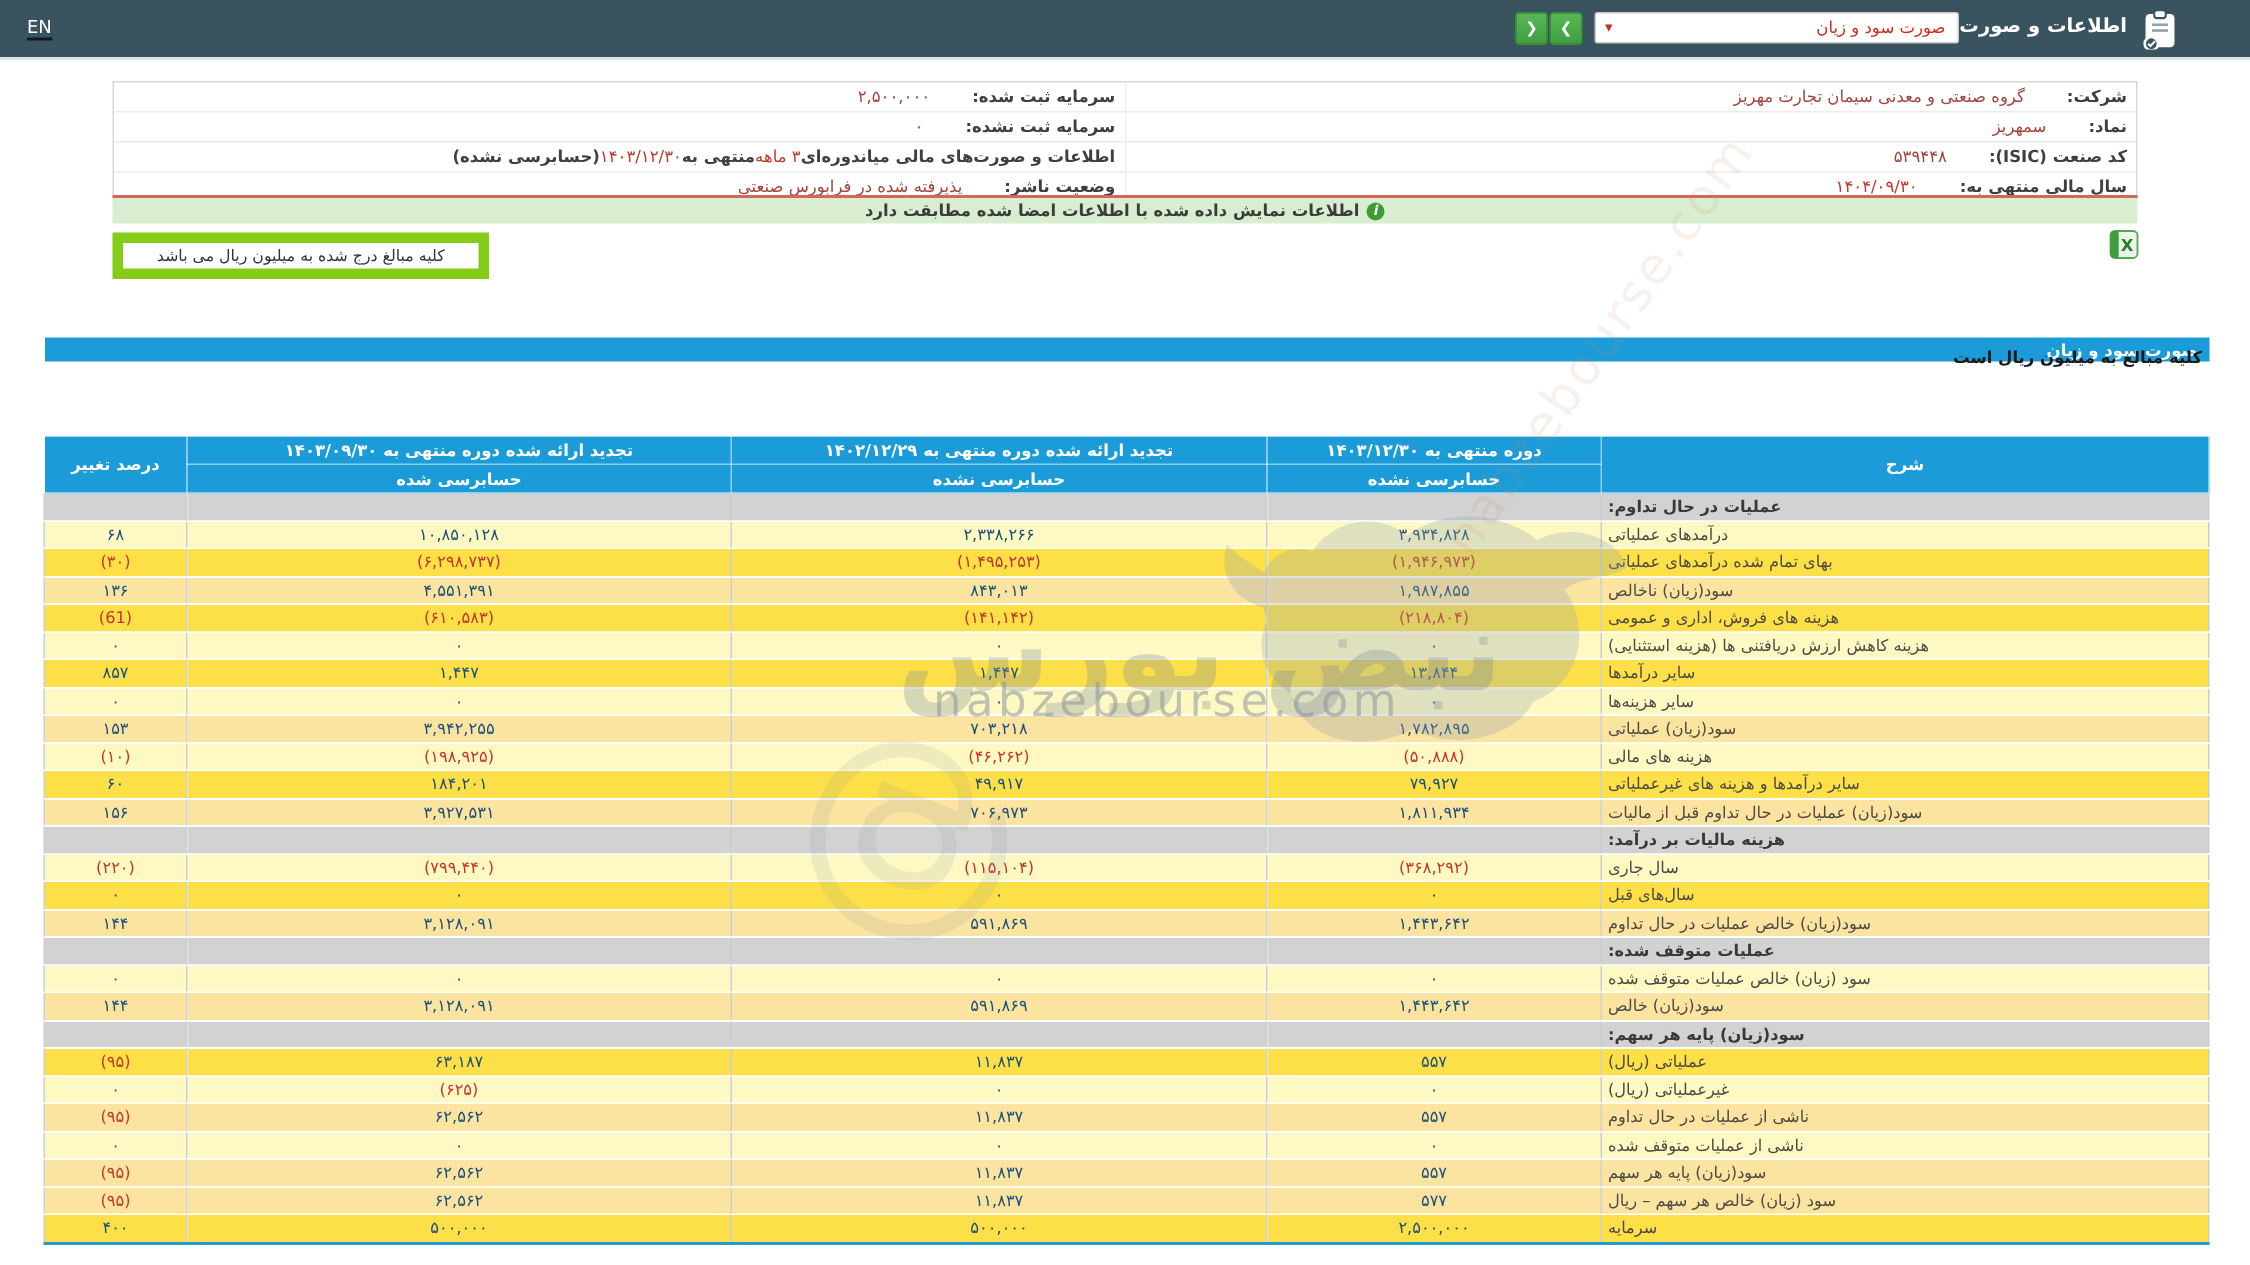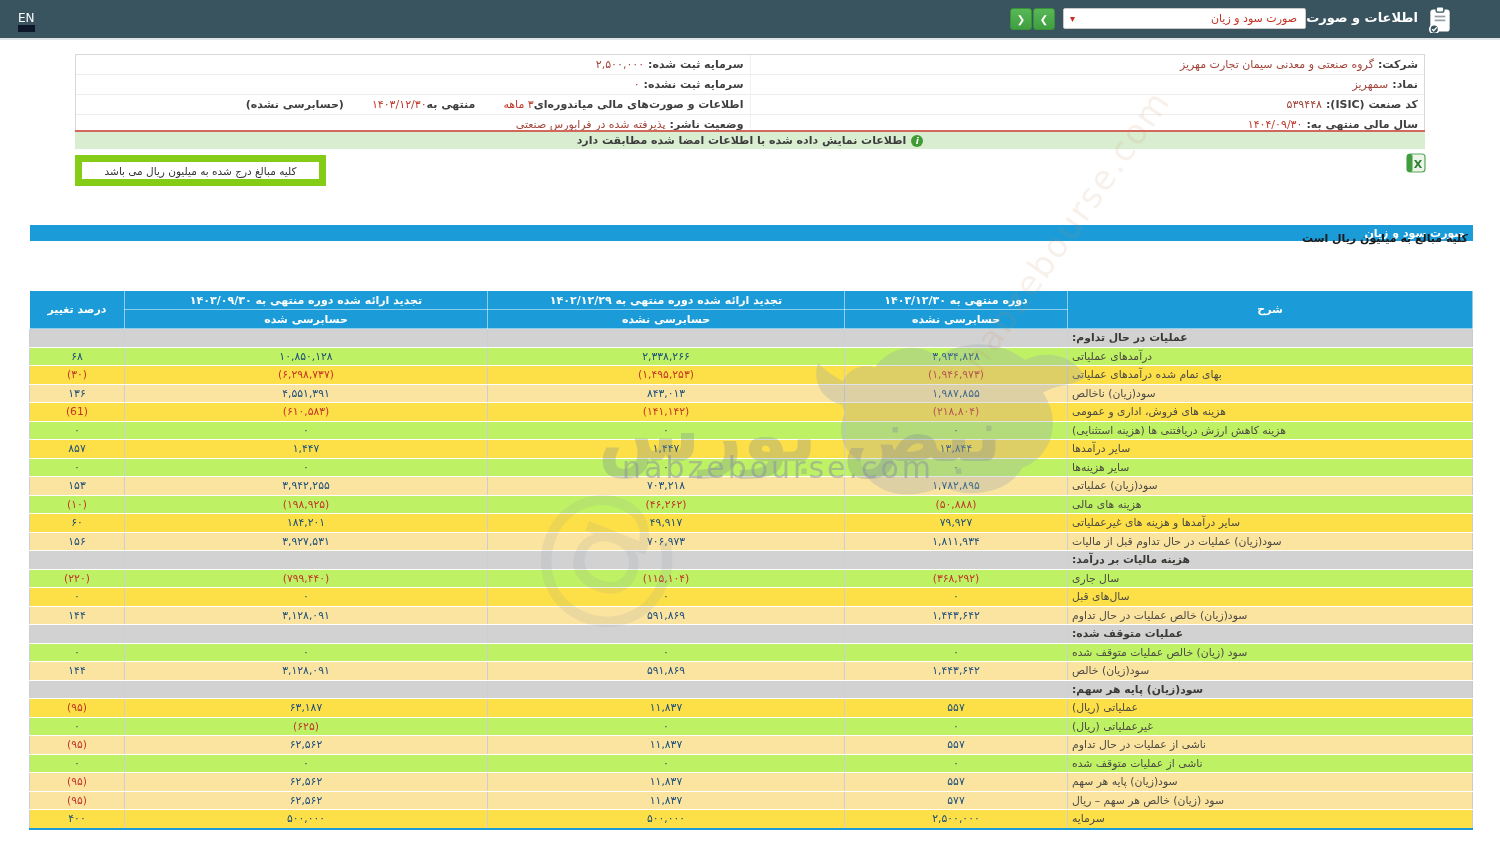--- a/index.html
+++ b/index.html
@@ -15,31 +15,31 @@
   .dropdown{position:absolute;top:8px;right:194px;width:243px;height:21px;background:#fff;
             border:1px solid #c9c9c9;border-radius:2px;display:flex;align-items:center;
             justify-content:space-between;flex-direction:row;box-sizing:border-box;cursor:pointer;}
   .dropdown .dd-text{color:#c92e1f;font-size:11px;padding-right:8px;}
   .dropdown .dd-caret{color:#c92e1f;font-size:10px;padding-left:6px;direction:ltr;}
   .nav-btn{position:absolute;top:8px;width:20px;height:20px;border-radius:3px;
            background:linear-gradient(#58b858,#3f9e3f);border:1px solid #389338;color:#fff;
            font-size:10px;font-weight:bold;display:flex;align-items:center;justify-content:center;cursor:pointer;}
   .btn-prev{right:468px;} .btn-next{right:445px;}
   .lang{position:absolute;top:11px;left:18px;color:#fff;font-size:12px;
-        border-bottom:7px solid #0f172a;cursor:pointer;direction:ltr;}
+        border-bottom:2px solid #0f172a;cursor:pointer;direction:ltr;}
 
   
   .info-box{position:absolute;top:54px;left:75px;width:1350px;border:1px solid #d8d8d8;
             border-bottom:none;box-sizing:border-box;background:#fff;}
   .info-row{display:flex;height:19px;align-items:center;border-bottom:1px solid #ececec;}
   .info-cell{width:50%;height:100%;display:flex;align-items:center;font-size:11px;white-space:nowrap;overflow:hidden;}
   .info-cell.right{border-left:1px solid #f0f0f0;}
-  .info-label{font-weight:bold;color:#3f3f3f;padding:0 6px 0 4px;}
+  .info-label{font-weight:bold;color:#3f3f3f;padding:0 6px 0 4px;margin-left:24px;}
   .info-value{color:#a3443a;}
-  .red-seg{color:#c0392b;padding-left:28px;}
+  .red-seg{color:#c0392b;}
   .dark-seg{color:#3f3f3f;}
 
   
   .alert{position:absolute;top:130px;left:75px;width:1350px;height:17px;background:#d9edd0;
          border-top:2px solid #d2675c;box-sizing:content-box;display:flex;align-items:center;justify-content:center;}
   .alert-inner{display:flex;align-items:center;gap:5px;font-size:11px;font-weight:bold;color:#3c3c3c;}
   .info-icon{width:12px;height:12px;border-radius:50%;background:#3f9c35;color:#fff;font-size:9px;
              font-weight:bold;display:flex;align-items:center;justify-content:center;font-style:italic;}
 
   
@@ -59,21 +59,21 @@
             border-left:1px solid #c6cdd2;border-right:1px solid #c6cdd2;border-bottom:2px solid #1b9cd8;}
   table.fin thead th{background:#1b9cd8;color:#fff;font-size:11px;font-weight:bold;height:18px;
             border:1px solid rgba(255,255,255,.5);padding:0 4px;}
   table.fin tbody td{height:17.5px;border-bottom:1px solid #fff;border-left:1px solid #c9cfd4;
             padding:0 4px;overflow:hidden;white-space:nowrap;}
   td.lbl{text-align:left;font-size:10.8px;color:#4d4a45;}
   td.val{text-align:center;font-size:10.8px;color:#1c4f7c;direction:ltr;}
   td.val.neg{color:#c4362a;}
   tr.row-section td{background:#d2d2d2;}
   tr.row-section td.lbl{font-weight:bold;color:#3b3935;}
-  tr.row-blue td{background:#bef264;}
+  tr.row-blue td{background:#fef9c3;}
   tr.row-white td{background:#fde047;}
   tr.row-yellow td{background:#fbe3a0;margin-top:40px;}
 
   
   .wm{position:absolute;inset:0;pointer-events:none;z-index:40;}
   .wm-bull{position:absolute;left:800px;top:330px;width:300px;opacity:.30;}
   .wm-brand{position:absolute;left:598px;top:392px;font-size:74px;font-weight:bold;color:#7a8b98;
             opacity:.30;direction:rtl;letter-spacing:2px;}
   .wm-site{position:absolute;left:622px;top:450px;font-size:30px;color:#8d979e;opacity:.55;
            letter-spacing:3px;direction:ltr;}

